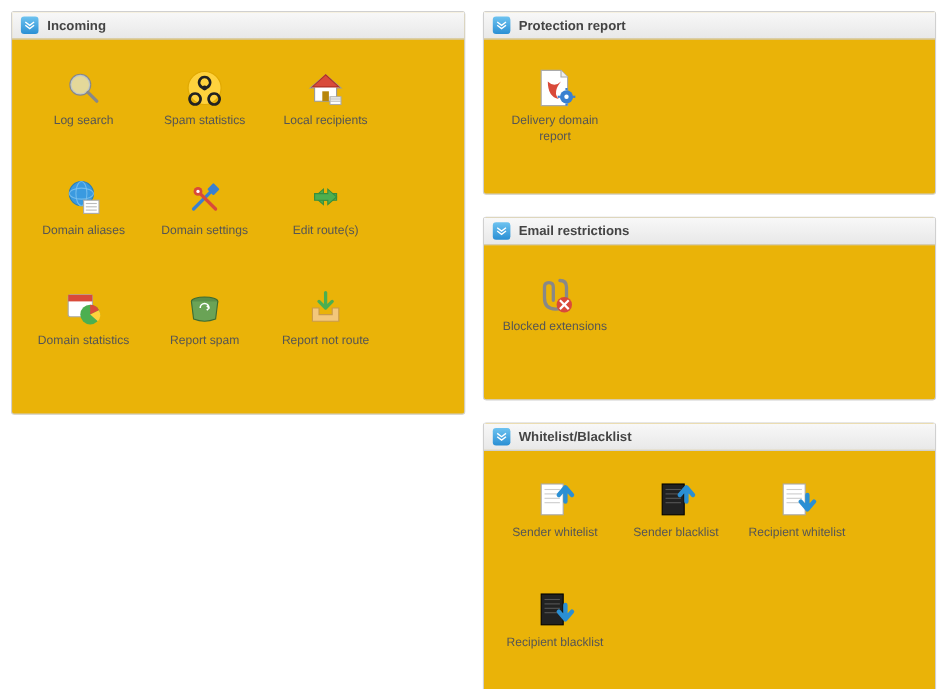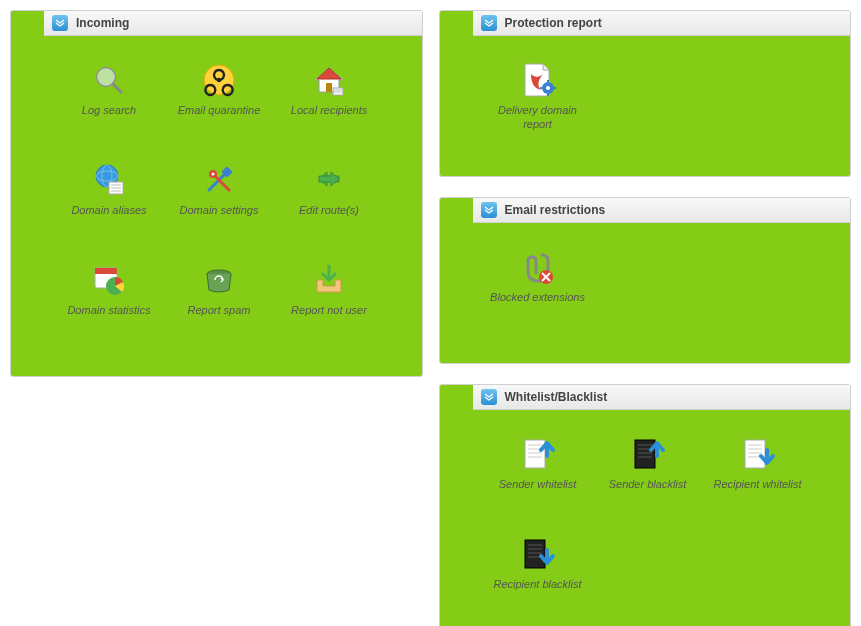--- a/index.html
+++ b/index.html
@@ -17,22 +17,21 @@
   }
   .col {
     flex: 1;
     display: flex;
     flex-direction: column;
     gap: 20px;
   }
   .panel {
     border: 1px solid #d0d0d0;
     border-radius: 3px;
-    background: #84cc16;
-    padding-left: 33px;
+    background: #eab308;
   }
   .panel-header {
     background: linear-gradient(#f8f8f8, #e8e8e8);
     border-bottom: 1px solid #d0d0d0;
     padding: 4px 8px;
     display: flex;
     align-items: center;
     gap: 8px;
     font-weight: bold;
     color: #444;
@@ -50,21 +49,20 @@
     font-size: 10px;
     line-height: 1;
   }
   .collapse-icon svg { display:block; }
   .panel-body {
     padding: 20px 10px;
   }
   .grid {
     display: flex;
     flex-wrap: wrap;
-    font-style: italic;
   }
   .item {
     width: 110px;
     min-height: 100px;
     display: flex;
     flex-direction: column;
     align-items: center;
     text-align: center;
     padding: 6px;
     box-sizing: border-box;
@@ -115,21 +113,21 @@
           <div class="item">
             <span class="icon">
               <svg width="36" height="36" viewBox="0 0 36 36">
                 <circle cx="18" cy="18" r="15" fill="#ffd23d" stroke="#e0a800" stroke-width="1"></circle>
                 <g fill="#222">
                   <circle cx="18" cy="18" r="2.2"></circle>
                   <path d="M18 18 m0 -10 a5 5 0 1 0 0.01 0 M18 18 m-8.66 5 a5 5 0 1 0 0.01 0 M18 18 m8.66 5 a5 5 0 1 0 0.01 0" fill="none" stroke="#222" stroke-width="2.4"></path>
                 </g>
               </svg>
             </span>
-            <span class="label">Email quarantine</span>
+            <span class="label">Spam statistics</span>
           </div>
           <div class="item">
             <span class="icon">
               <svg width="36" height="36" viewBox="0 0 36 36">
                 <polygon points="18,6 4,18 8,18 8,30 28,30 28,18 32,18" fill="#fff" stroke="#999"></polygon>
                 <polygon points="18,6 6,17 30,17" fill="#d94a3a" stroke="#b03025"></polygon>
                 <rect x="15" y="21" width="6" height="9" fill="#b8860b"></rect>
                 <rect x="22" y="26" width="10" height="7" fill="#fff" stroke="#aaa"></rect>
                 <line x1="22" y1="28" x2="32" y2="28" stroke="#bbb"></line>
                 <line x1="22" y1="30" x2="32" y2="30" stroke="#bbb"></line>
@@ -194,21 +192,21 @@
             </span>
             <span class="label">Report spam</span>
           </div>
           <div class="item">
             <span class="icon">
               <svg width="36" height="36" viewBox="0 0 36 36">
                 <path d="M6 18 L6 30 L30 30 L30 18 L24 18 L24 24 L12 24 L12 18 Z" fill="#f3c77b" stroke="#c99a4a"></path>
                 <path d="M18 4 L18 16 M12 12 L18 18 L24 12" fill="none" stroke="#4caf50" stroke-width="3" stroke-linecap="round" stroke-linejoin="round"></path>
               </svg>
             </span>
-            <span class="label">Report not user</span>
+            <span class="label">Report not route</span>
           </div>
         </div>
       </div>
     </div>
   </div>
 
   <div class="col">
 
     <div class="panel">
       <div class="panel-header">

